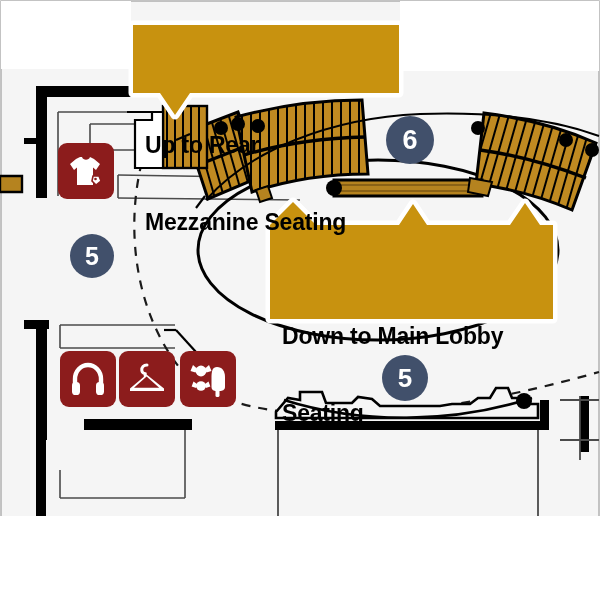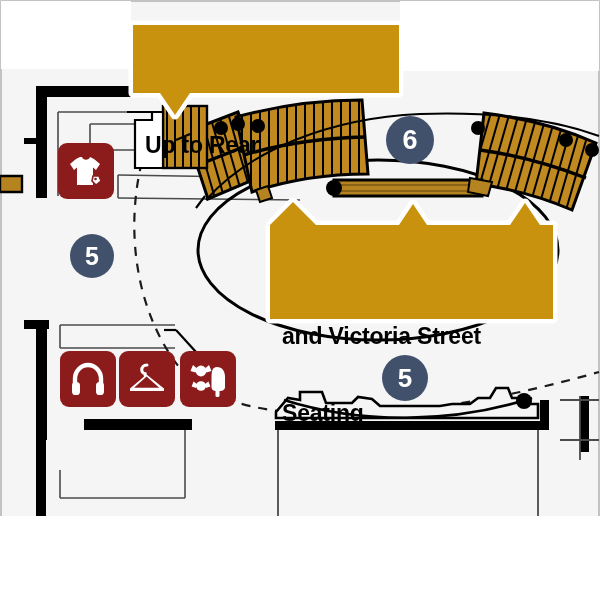--- a/index.html
+++ b/index.html
@@ -258,26 +258,27 @@
                L525 203 L540 225 L553 225 L553 319 L270 319 Z" fill="#ffffff" stroke="#ffffff" stroke-width="9" stroke-linejoin="round"></path>
       <path d="M270 225 L293 202 L316 225 L399 225 L413 204 L427 225 L510 225
                L525 203 L540 225 L553 225 L553 319 L270 319 Z" fill="#c8920f"></path>
     </g>
 
   </svg>
 
   <div class="callout" id="callout-mezzanine">
     <span class="box">
       <span class="callout-line">Up to Rear</span>
+      <span class="callout-line">Mezzanine Seating</span>
     </span>
   </div>
 
   <div class="callout" id="callout-lobby">
     <span class="box">
-      <span class="callout-line">and Victoria Street</span>
+      <span class="callout-line">Down to Main Lobby</span>
       <span class="callout-line">Seating</span>
     </span>
   </div>
 
   <div class="marker" id="marker-5-left" style="background:#41506b">5</div>
   <div class="marker" id="marker-6-top" style="background:#41506b">6</div>
   <div class="marker" id="marker-5-bottom" style="background:#41506b">5</div>
 
   <div class="icon-tile" id="tile-shop" style="background:#8c1c1c">
     <svg width="40" height="40" viewBox="0 0 40 40">

